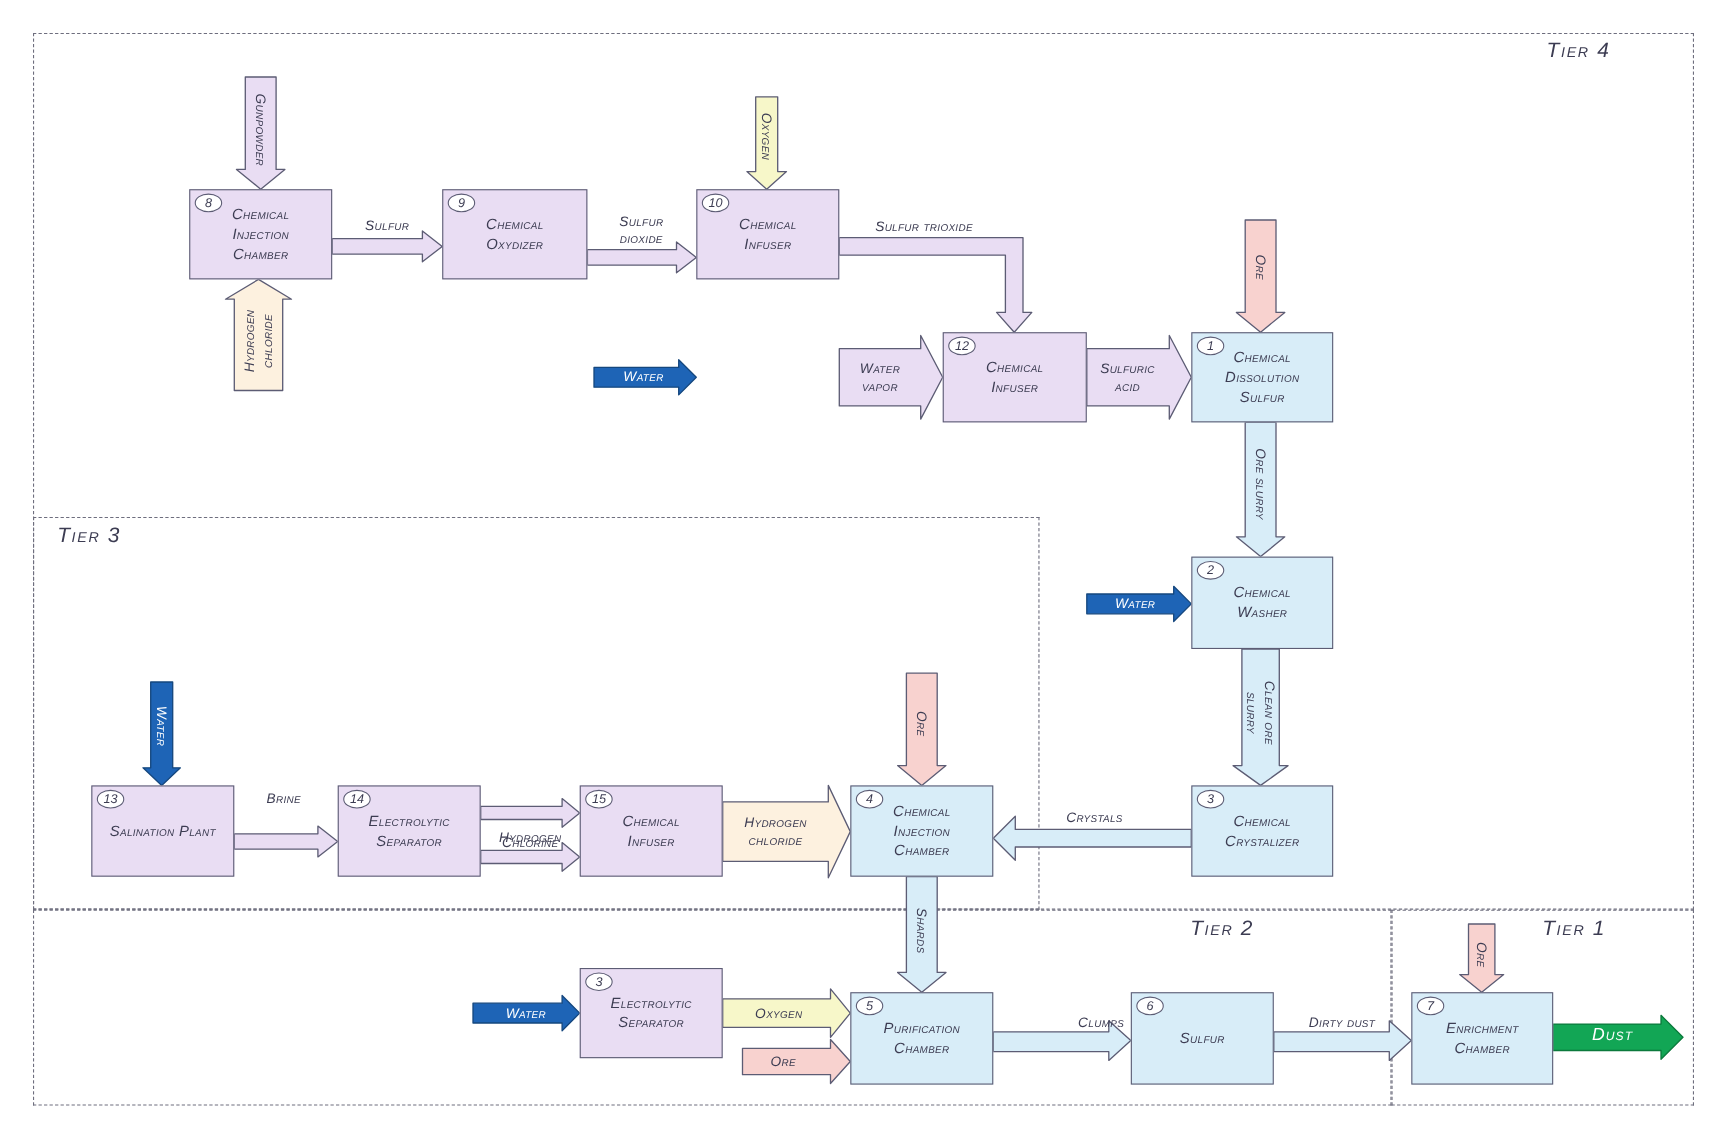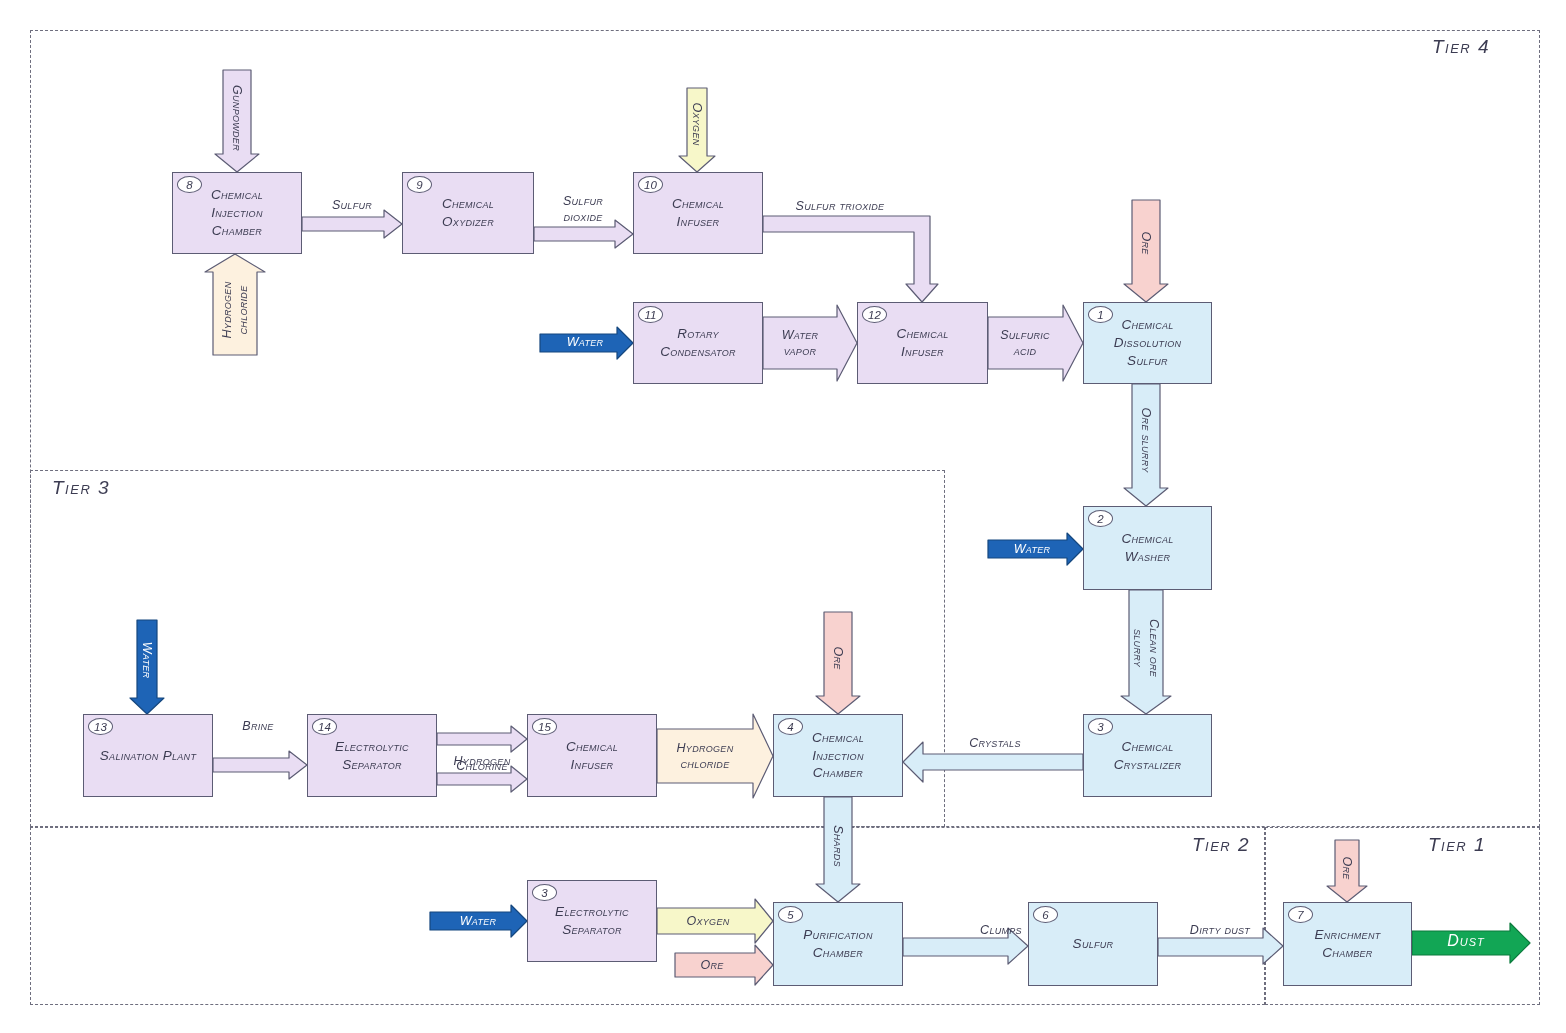--- a/index.html
+++ b/index.html
@@ -2,21 +2,21 @@
 <html style="--machine_purple: #e9ddf3; --machine_blue: #d8edf8; --arrow_gas: #e9ddf3; --arrow_ore: #f8d2cf; --arrow_oxygen: #f7f7c9; --arrow_hcl: #fdf1df; --arrow_slurry: #d8edf8; --arrow_water: #1e64b6; --arrow_dust: #12a655;"><head>
 <meta charset="utf-8">
 <style>
   * { box-sizing: border-box; margin: 0; padding: 0; }
   html,body { background:#ffffff; }
   body { font-family: "Liberation Sans", sans-serif; }
   .canvas { position:relative; width:1566px; height:1033px; background:#fff; overflow:hidden;
             font-style:italic; color:#3c3c52; }
   .tier { position:absolute; border:1.6px dashed #6e6e7e; }
   .tier-label { position:absolute; font-size:19px; font-variant:small-caps; letter-spacing:1.5px; color:#3c3c52; }
-  .tier-label.right { text-align:center; }
+  .tier-label.right { text-align:left; }
   .machine { position:absolute; border:1.3px solid #5c5c74; display:flex; align-items:center;
              justify-content:center; text-align:center; }
   .machine.purple { background:var(--machine_purple); }
   .machine.blue   { background:var(--machine_blue); }
   .mname { font-variant:small-caps; font-size:13.5px; line-height:1.32; width:98px; letter-spacing:.3px; }
   .badge { position:absolute; top:3px; left:4px; width:25px; height:17px; border:1.2px solid #5c5c74;
            border-radius:50%; background:#fff; font-size:11.5px; display:flex; align-items:center;
            justify-content:center; }
   svg.arrows { position:absolute; left:0; top:0; }
   svg.arrows polygon { stroke:#5c5c74; stroke-width:1.2; stroke-linejoin:round; }
@@ -39,21 +39,21 @@
 
 <div class="canvas">
 
   <div class="tier" style="left:30px;top:30px;width:1510px;height:797px"></div>
   <div class="tier" style="left:30px;top:470px;width:915px;height:357px"></div>
   <div class="tier" style="left:30px;top:827px;width:1235px;height:178px"></div>
   <div class="tier" style="left:1265px;top:827px;width:275px;height:178px"></div>
 
   <div class="tier-label right" style="left:1406px;top:36px;width:110px">Tier 4</div>
   <div class="tier-label" style="left:52px;top:477px;width:110px">Tier 3</div>
-  <div class="tier-label right" style="left:1166px;top:834px;width:110px">Tier 2</div>
+  <div class="tier-label right" style="left:1082px;top:834px;width:110px">Tier 2</div>
   <div class="tier-label right" style="left:1402px;top:834px;width:110px">Tier 1</div>
 
   <svg class="arrows" width="1566" height="1033" viewBox="0 0 1566 1033">
     <polygon class="ar-gas" points="223,70 251,70 251,154 259,154 237,172 215,154 223,154"></polygon>
     <polygon class="ar-hcl" points="213,355 257,355 257,272 265,272 235,254 205,272 213,272"></polygon>
     <polygon class="ar-gas" points="302,217 384,217 384,210 402,224 384,238 384,231 302,231"></polygon>
     <polygon class="ar-oxy" points="687,88 707,88 707,156 715,156 697,172 679,156 687,156"></polygon>
     <polygon class="ar-gas" points="534,227 615,227 615,220 633,234 615,248 615,241 534,241"></polygon>
     <polygon class="ar-gas" points="763,216 930,216 930,284 938,284 922,302 906,284 914,284 914,232 763,232"></polygon>
     <polygon class="ar-water" points="540,334 617,334 617,327 633,343 617,359 617,352 540,352"></polygon>
@@ -84,24 +84,20 @@
     <span class="badge">8</span>
     <span class="mname">Chemical Injection Chamber</span>
   </div>
   <div class="machine purple" style="left:402px;top:172px;width:132px;height:82px">
     <span class="badge">9</span>
     <span class="mname">Chemical Oxydizer</span>
   </div>
   <div class="machine purple" style="left:633px;top:172px;width:130px;height:82px">
     <span class="badge">10</span>
     <span class="mname">Chemical Infuser</span>
-  </div>
-  <div class="machine purple" style="left:633px;top:302px;width:130px;height:82px">
-    <span class="badge">11</span>
-    <span class="mname">Rotary Condensator</span>
   </div>
   <div class="machine purple" style="left:857px;top:302px;width:131px;height:82px">
     <span class="badge">12</span>
     <span class="mname">Chemical Infuser</span>
   </div>
   <div class="machine blue" style="left:1083px;top:302px;width:129px;height:82px">
     <span class="badge">1</span>
     <span class="mname">Chemical Dissolution Sulfur</span>
   </div>
   <div class="machine blue" style="left:1083px;top:506px;width:129px;height:84px">

